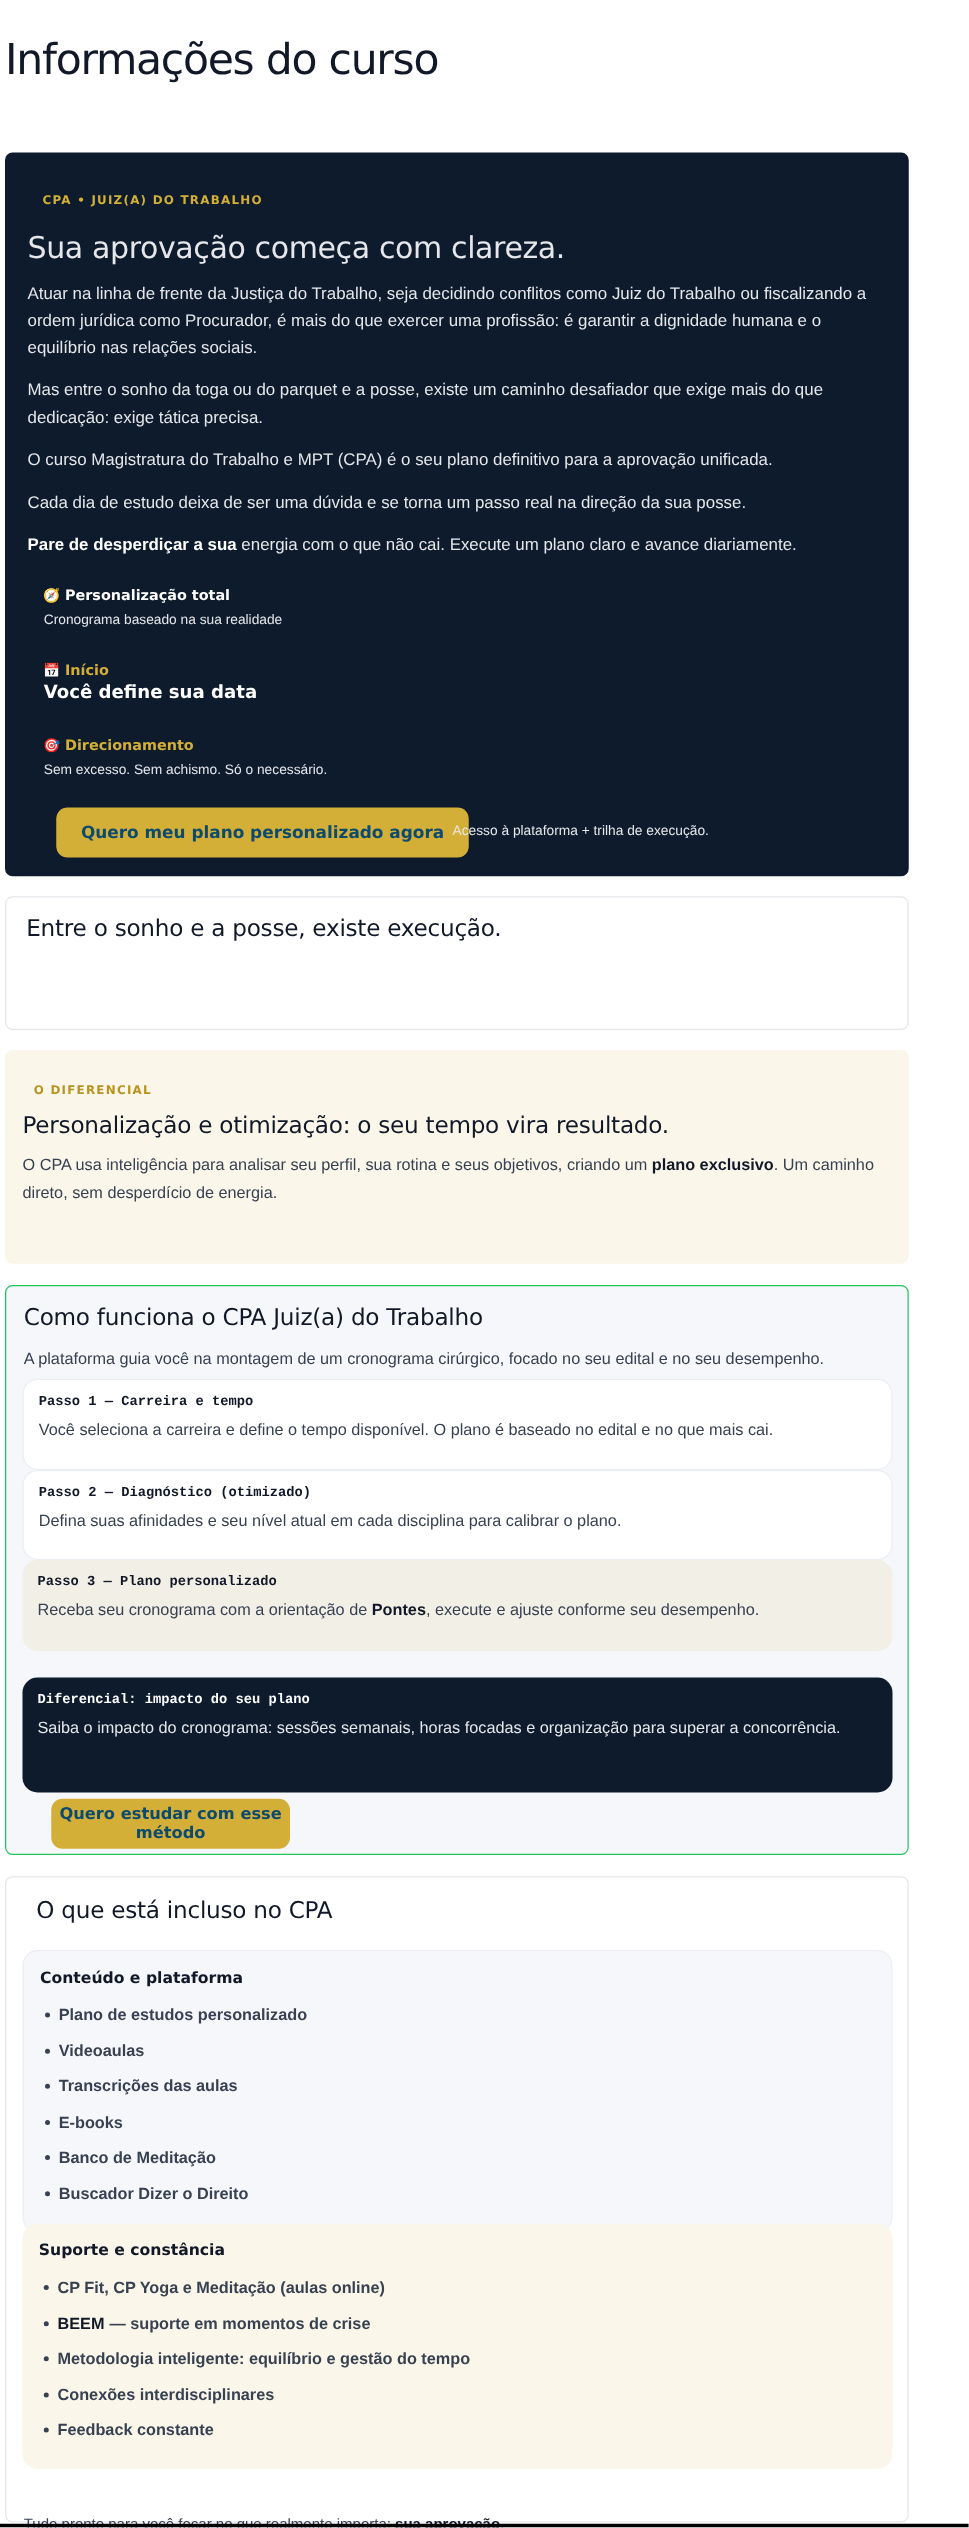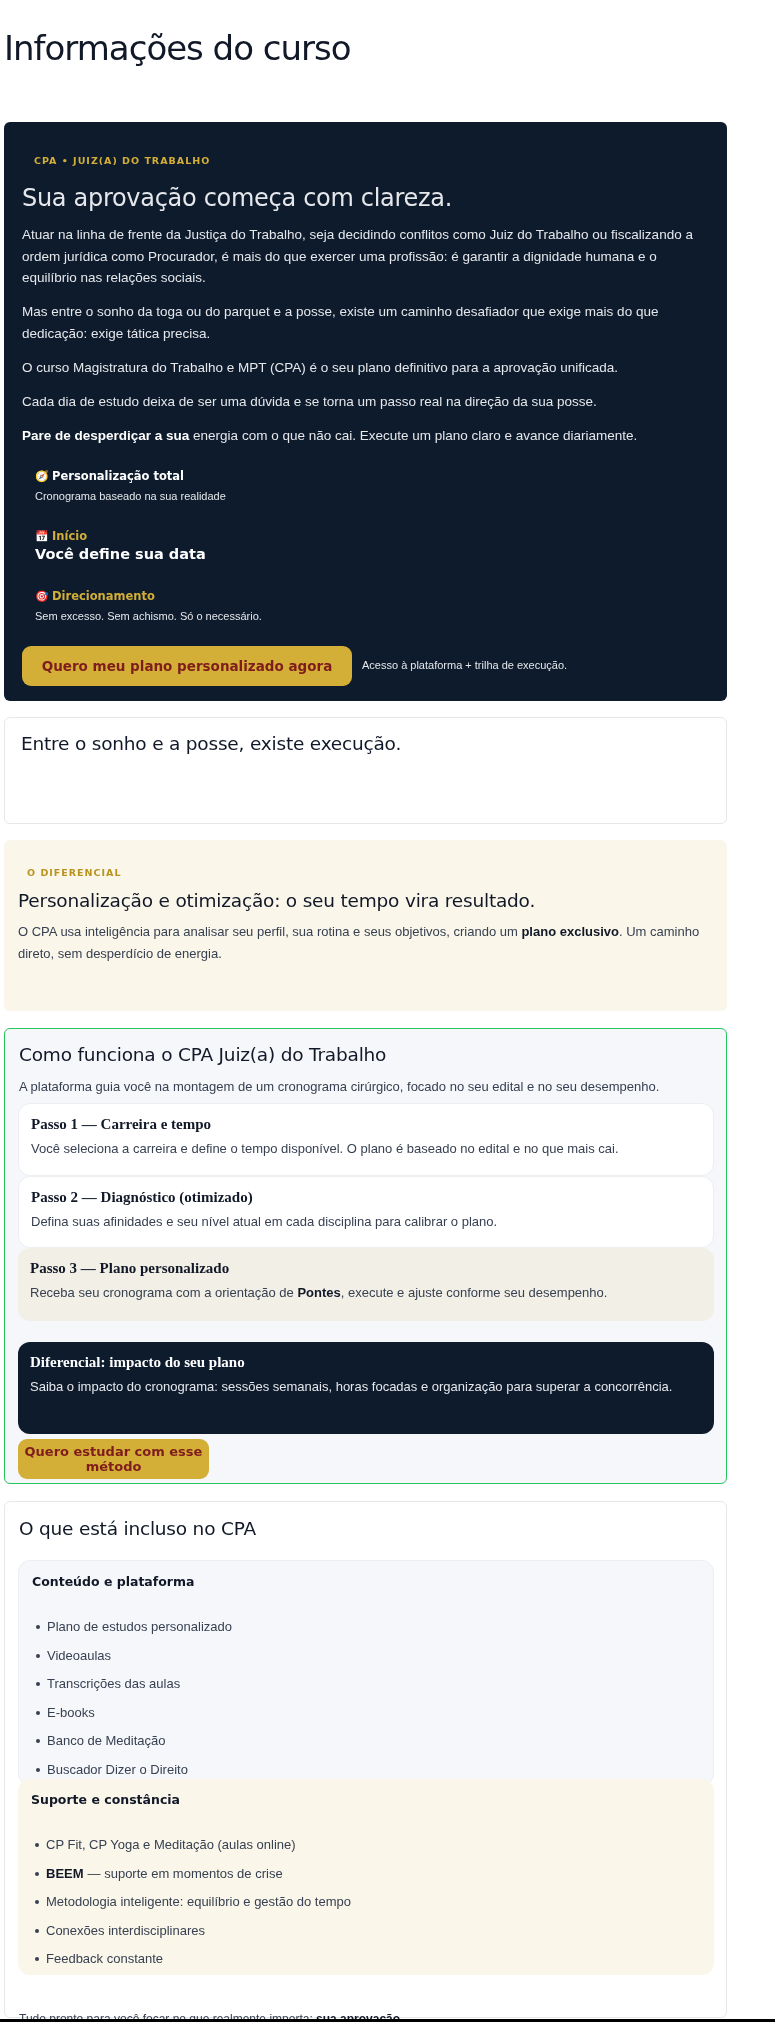--- a/index.html
+++ b/index.html
@@ -42,21 +42,21 @@
   .feature-head .ficon { font-size: 11px; width: 13px; display: inline-block; text-align: center; }
   .feature-sub { font-size: 11px; margin-top: 7px; color: #e5e7eb; }
   .feature-big { font-family: "DejaVu Sans", sans-serif; font-weight: bold; font-size: 14.5px; color: #ffffff; margin-top: 3px; }
   .gold { color: #d4af37; }
   .white { color: #ffffff; }
   .btn {
     position: absolute; display: flex; align-items: center; justify-content: center;
     border-radius: 9px; font-family: "DejaVu Sans", sans-serif; font-weight: bold; font-size: 13.5px;
     border: none; cursor: pointer;
   }
-  .btn-gold { background: #d4af37; color: #7f1d1d; }
+  .btn-gold { background: #d4af37; color: #0c4a6e; margin-left: 23px; }
   .btn-dark { background: #0d1b2c; color: #ffffff; }
   .hero .btn { left: 18px; top: 524px; width: 330px; height: 40px; }
   .hero-note { position: absolute; left: 358px; top: 537px; font-size: 11px; color: #e5e7eb; }
 
   
   .c2 { top: 717px; height: 107px; background: #ffffff; border: 1px solid #e5e7eb; }
   .sec-title { position: absolute; left: 16px; font-family: "DejaVu Sans", sans-serif; font-size: 18.5px; font-weight: 400; color: #111827; letter-spacing: -0.2px; }
   .sec-text { position: absolute; left: 16px; width: 690px; font-size: 13px; line-height: 21.5px; color: #374151; }
   .c2 .sec-title { top: 15px; }
   .c2 .sec-text { top: 46px; }
@@ -71,39 +71,39 @@
   .c3-btn { position: absolute; left: 14px; top: 128px; width: 158px; height: 36px; font-size: 12px; }
 
   
   .c4 { top: 1028px; height: 456px; background: #f6f7fb; border: 1px solid #22c55e; }
   .c4 .sec-title { top: 15px; left: 14px; }
   .c4 .sec-text { top: 47px; left: 14px; }
   .step { position: absolute; left: 13px; width: 696px; border-radius: 12px; padding: 12px 12px; }
   .step-white { background: #ffffff; border: 1px solid #eceef2; }
   .step-beige { background: #f2efe6; }
   .step-dark { background: #0d1b2c; color: #e5e7eb; }
-  .step-title { font-family: Liberation Serif, serif; font-weight: bold; font-size: 15px; color: #111827; }
+  .step-title { font-family: Liberation Mono, monospace; font-weight: bold; font-size: 11px; color: #111827; }
   .step-text { font-size: 13px; line-height: 21.5px; color: #374151; margin-top: 5px; }
   .step-text b { color: #111827; }
   .step-dark .step-title { color: #ffffff; }
   .step-dark .step-text { color: #e5e7eb; }
   .s1 { top: 74px; height: 73px; }
   .s2 { top: 147px; height: 72px; }
   .s3 { top: 219px; height: 73px; }
   .s4 { top: 313px; height: 92px; }
   .c4-btn { position: absolute; left: 13px; top: 410px; width: 191px; height: 40px; font-size: 13px; }
 
   
   .c5 { top: 1501px; height: 517px; background: #ffffff; border: 1px solid #e5e7eb; }
-  .c5 .sec-title { top: 16px; left: 14px; }
+  .c5 .sec-title { top: 16px; left: 24px; }
   .box { position: absolute; left: 13px; width: 696px; border-radius: 12px; padding: 13px 13px; }
   .box-gray { top: 58px; height: 226px; background: #f6f7fb; border: 1px solid #eceef2; }
   .box-cream { top: 277px; height: 196px; background: #faf6ea; }
   .box-title { font-family: "DejaVu Sans", sans-serif; font-weight: bold; font-size: 12.5px; color: #111827; }
-  .box ul { list-style: none; margin-top: 24px; }
+  .box ul { list-style: none; margin-top: 9px; font-weight: bold; }
   .box li { font-size: 13px; line-height: 28.5px; color: #374151; display: flex; align-items: center; }
   .box li .dot { display: inline-block; width: 4px; height: 4px; border-radius: 50%; background: #374151; margin: 0 7px 0 4px; }
   .box li b { color: #111827; margin-right: 4px; }
   .c5-foot { position: absolute; left: 14px; top: 510px; font-size: 12px; color: #374151; }
   .c5-foot b { color: #111827; }
   .bottom-line { position: absolute; left: 0; top: 2019px; width: 775px; height: 3px; background: #000000; }
 </style>
 </head>
 <body>
 

